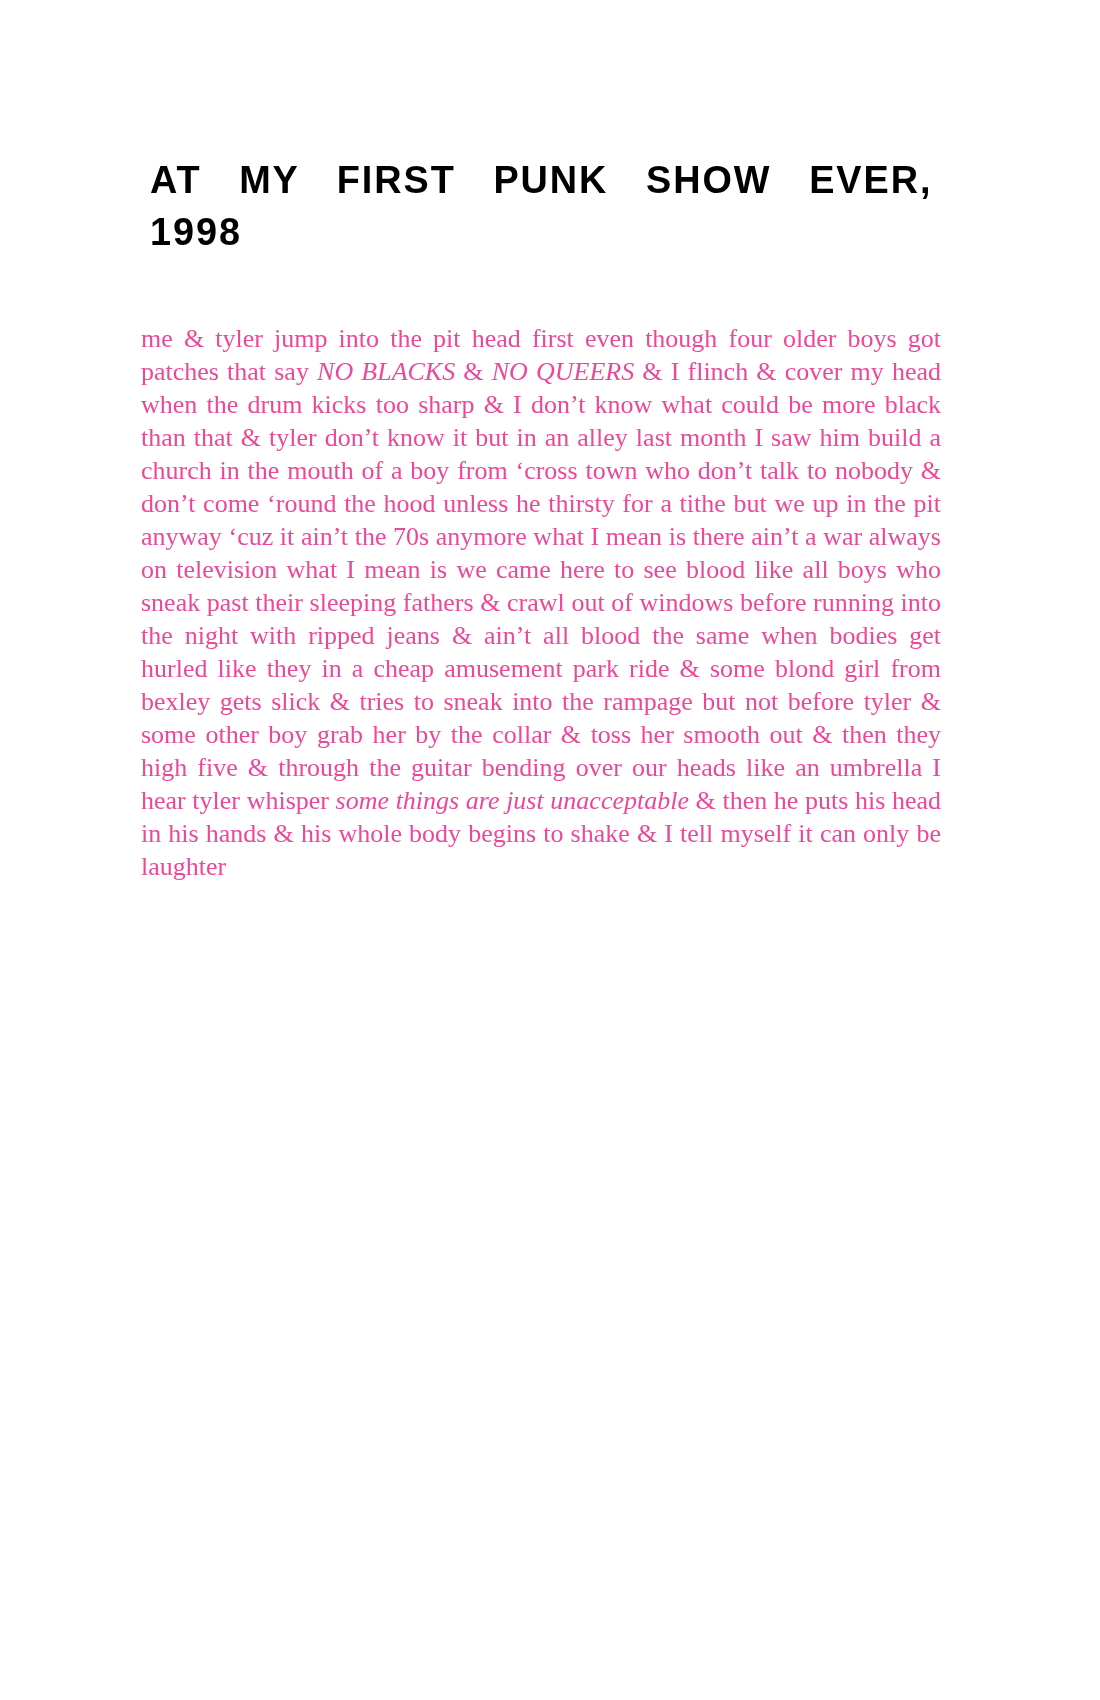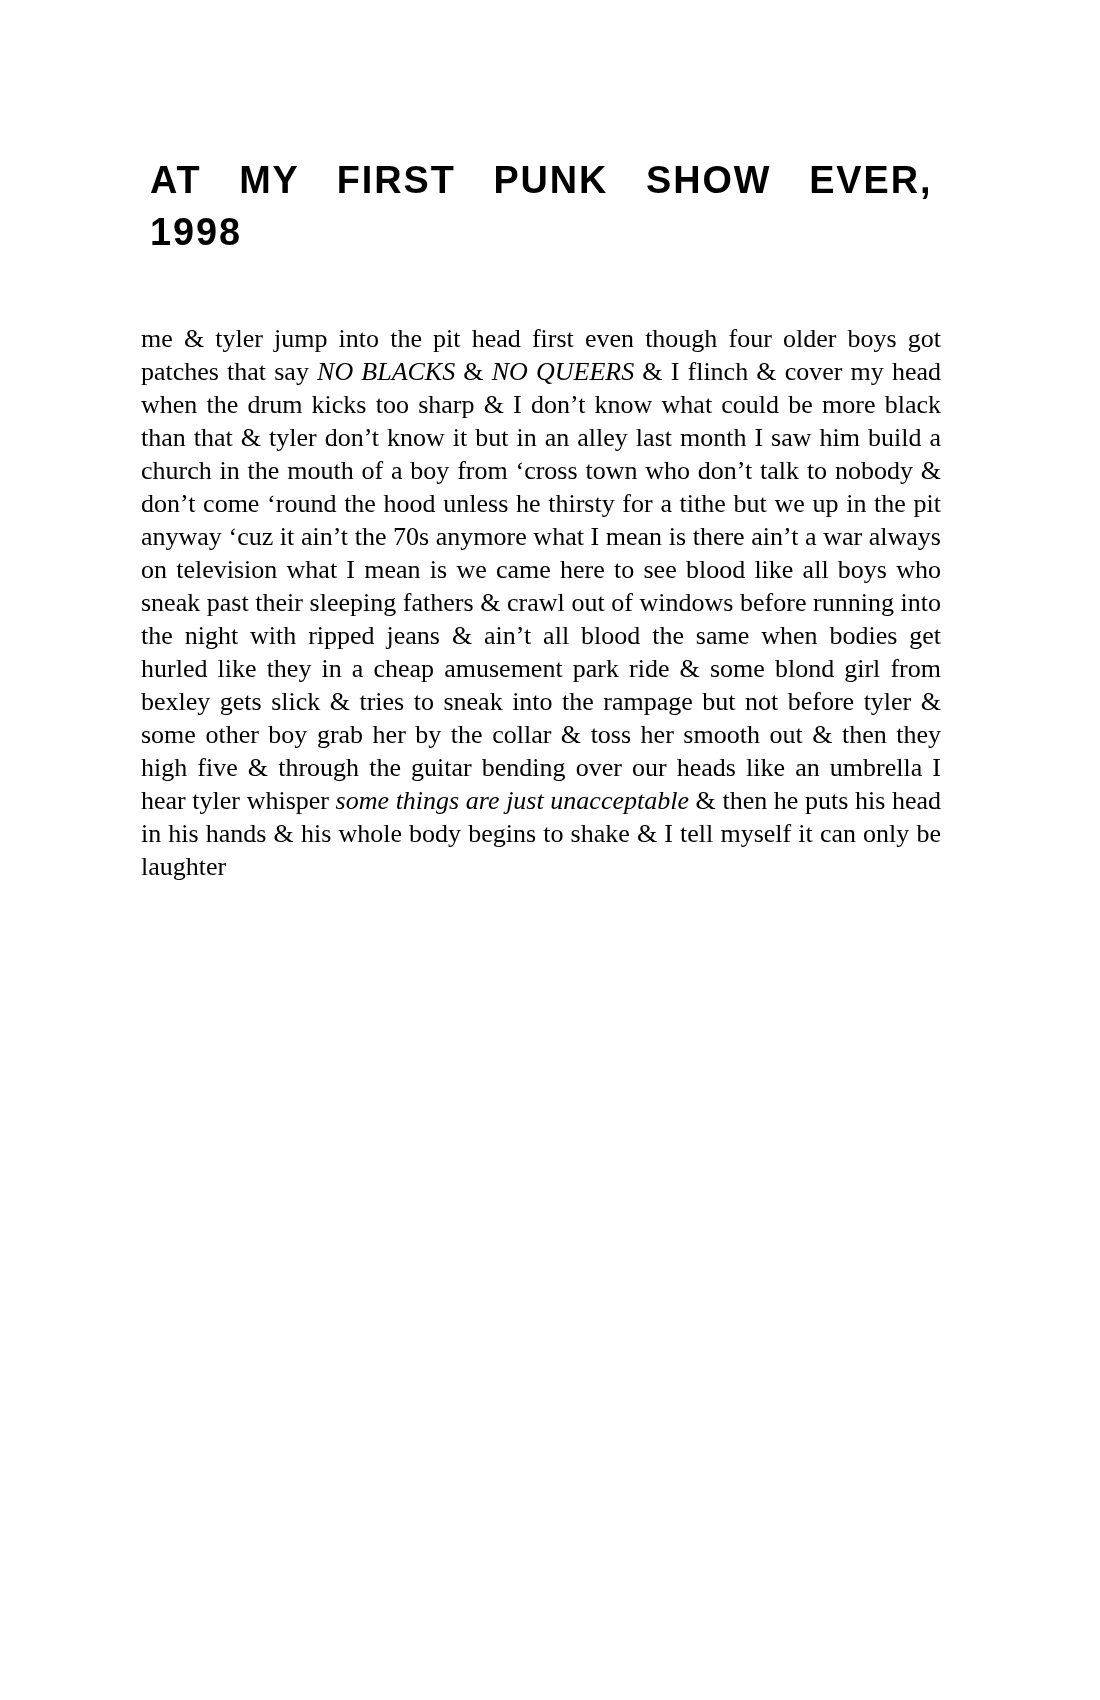--- a/index.html
+++ b/index.html
@@ -38,21 +38,21 @@
   .poem {
     position: absolute;
     left: 141px;
     top: 322px;
     width: 800px;
     margin: 0;
     font-size: 26px;
     line-height: 33px;
     text-align: justify;
     text-align-last: left;
-    color: #000000;
+    color: #ec4899;
   }
   .poem .italic {
     font-style: italic;
   }
   .page-number {
     position: absolute;
     left: 0;
     top: 1520px;
     width: 1100px;
     text-align: center;

